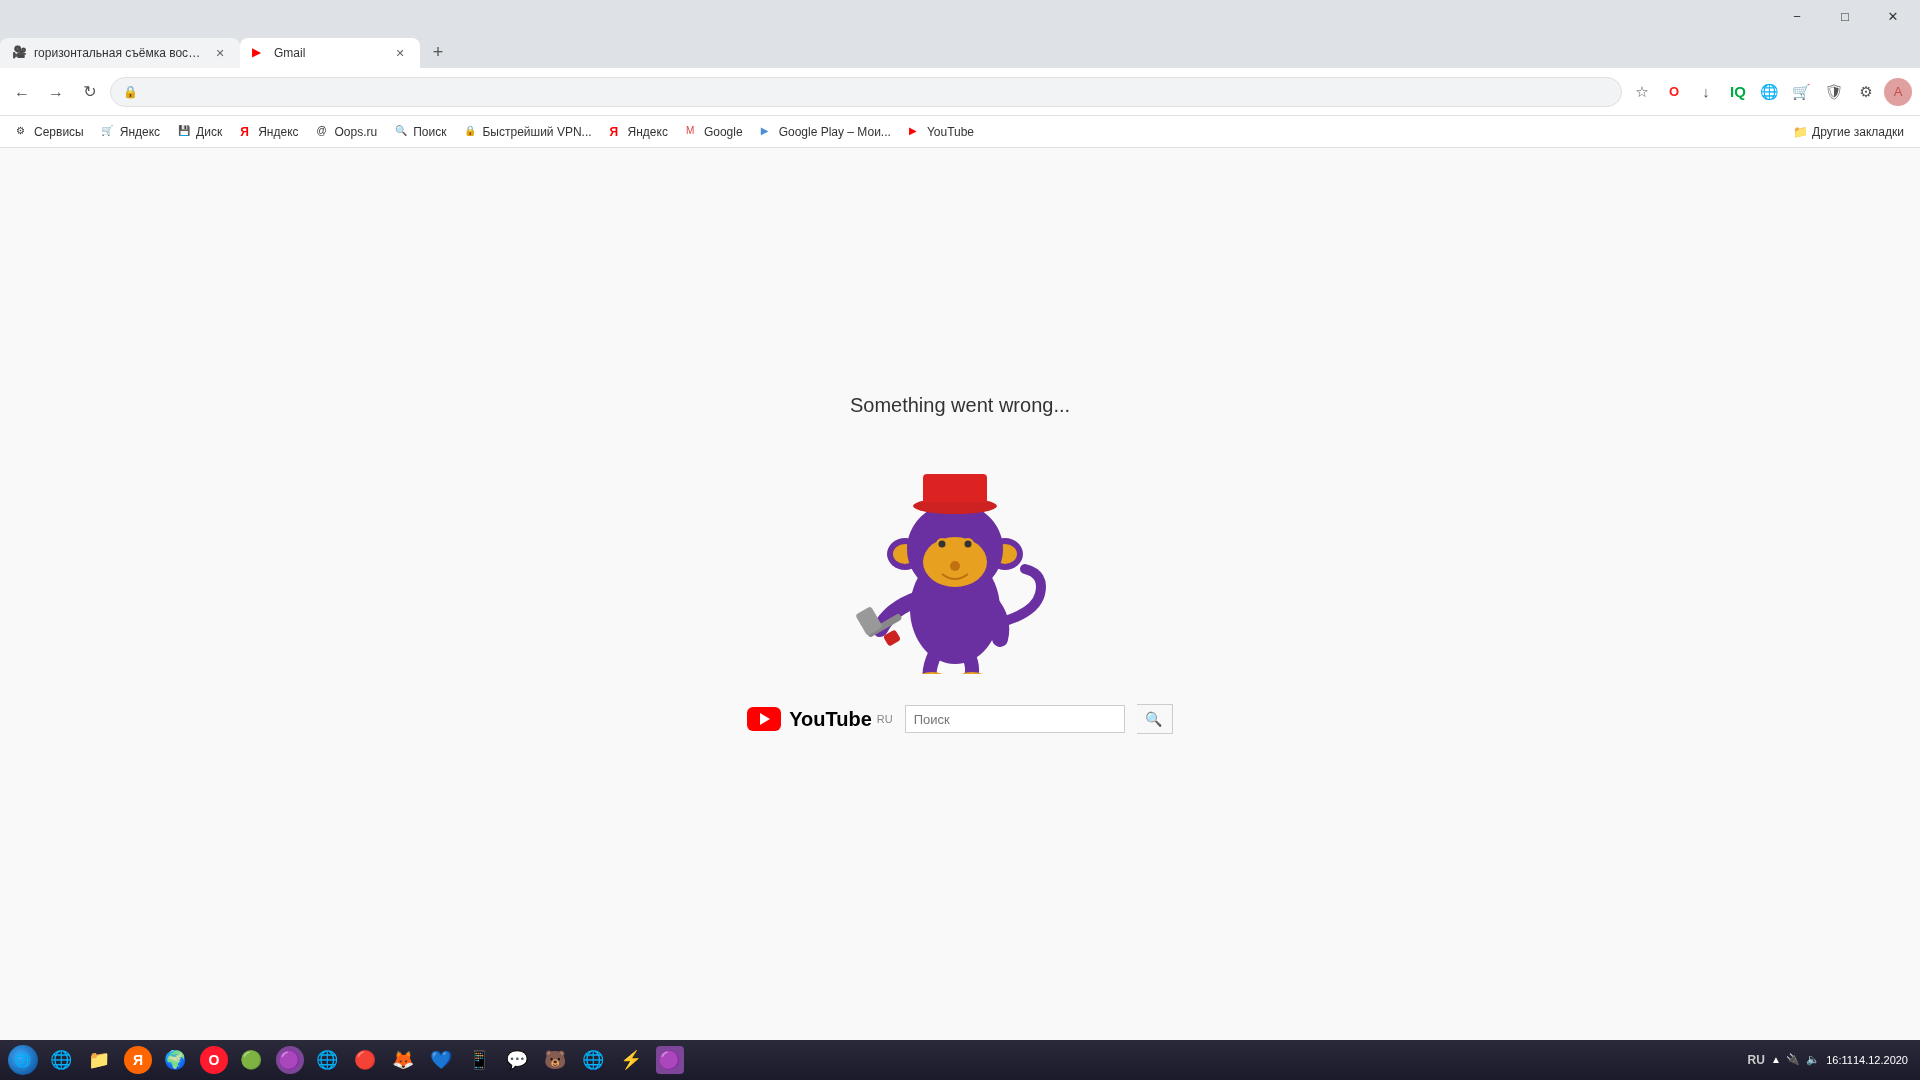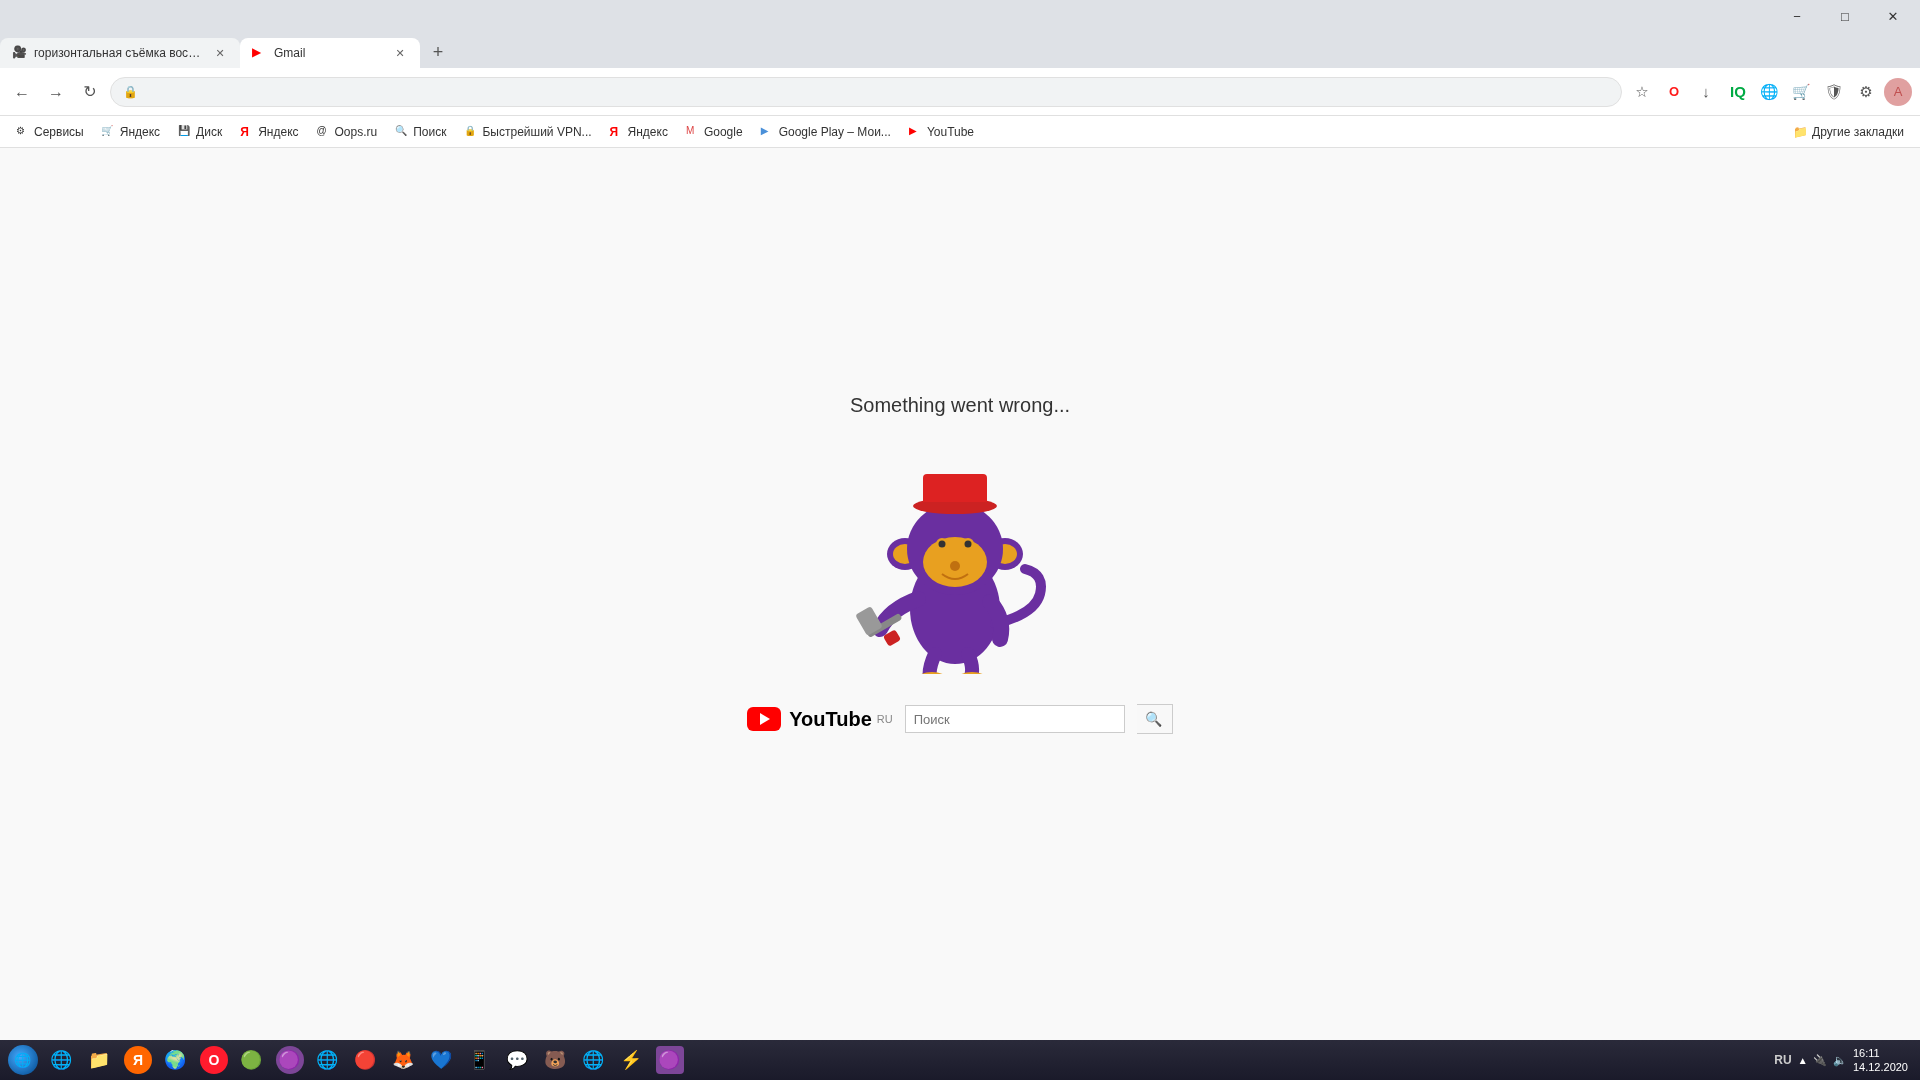--- a/index.html
+++ b/index.html
@@ -312,21 +312,21 @@
       margin-left: auto;
       display: flex;
       align-items: center;
       gap: 6px;
       padding-right: 8px;
       color: #fff;
       font-size: 11px;
     }
     .taskbar-clock {
       display: flex;
-      flex-direction: column;
+      align-items: flex-end;
       line-height: 1.3;
     }
     .lang-indicator {
       font-size: 12px;
       color: #ccc;
       font-weight: bold;
     }
 
     
     .monkey-svg {

